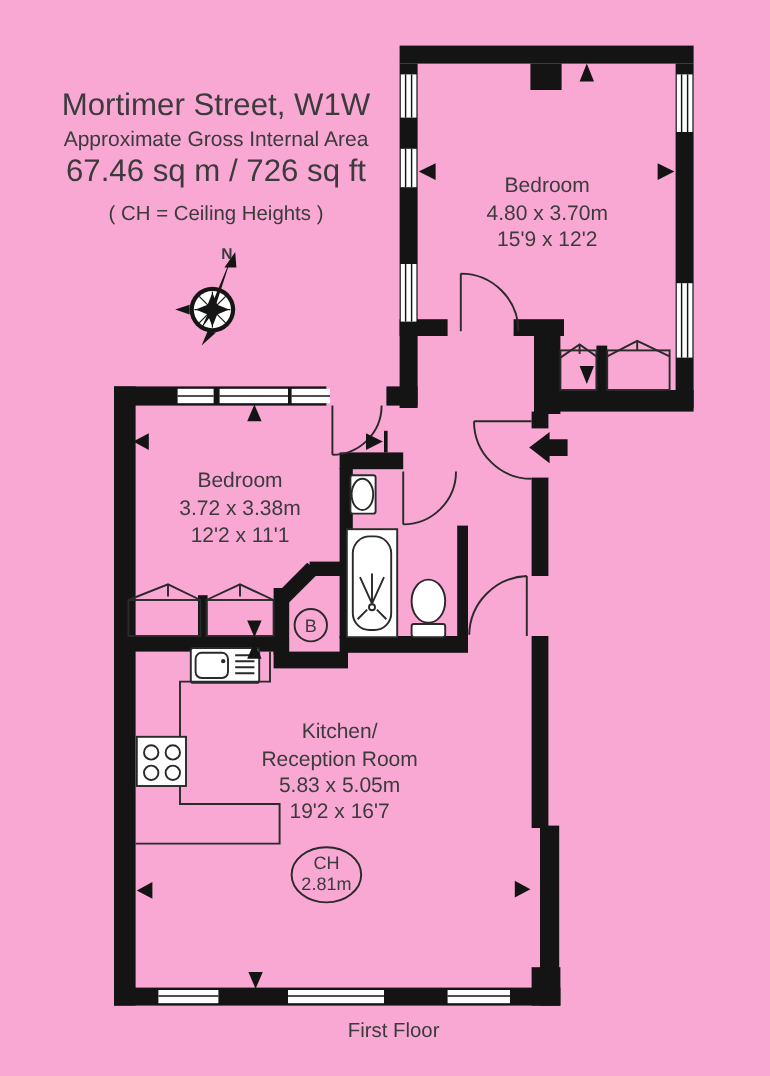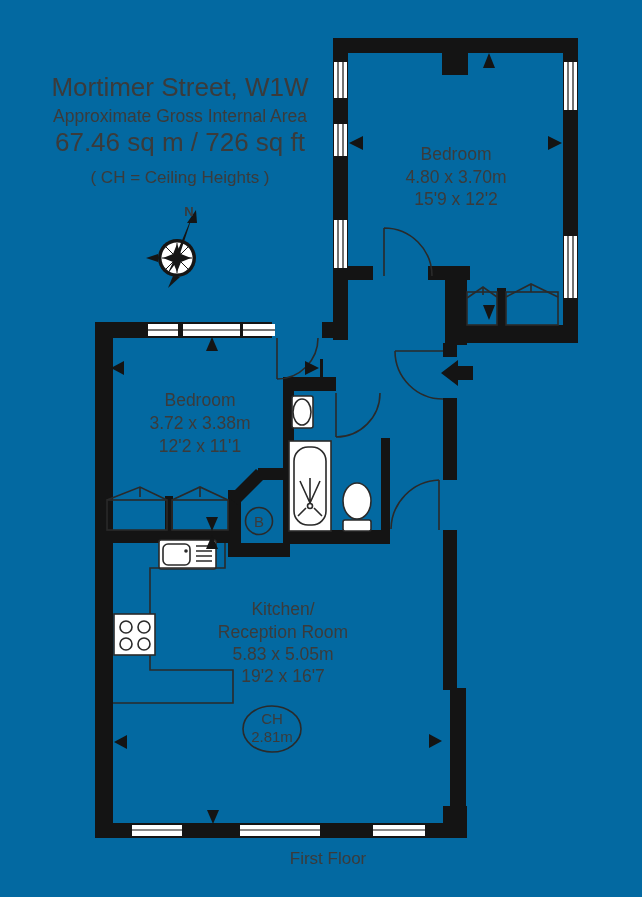--- a/index.html
+++ b/index.html
@@ -1,16 +1,16 @@
 <!DOCTYPE html>
 <html><head>
 <meta charset="utf-8">
 <style>
   html,body{margin:0;padding:0;background:#ffffff;}
-  #page{position:relative;width:642px;height:897px;background:#0369a1;overflow:hidden;
+  #page{position:relative;width:642px;height:897px;background:#f9a8d4;overflow:hidden;
         font-family:"Liberation Sans", sans-serif;}
   svg{position:absolute;top:0;left:0;}
   text{fill:#3b3b3b;font-family:"Liberation Sans", sans-serif;}
   .walls{fill:#141414;}
   .thin{stroke:#2a2a2a;stroke-width:1.6;fill:none;}
   .fix{stroke:#2a2a2a;stroke-width:1.6;fill:#ffffff;}
   .winline{stroke:#141414;stroke-width:1.2;}
   .mark{fill:#141414;}
 </style>
 </head>

